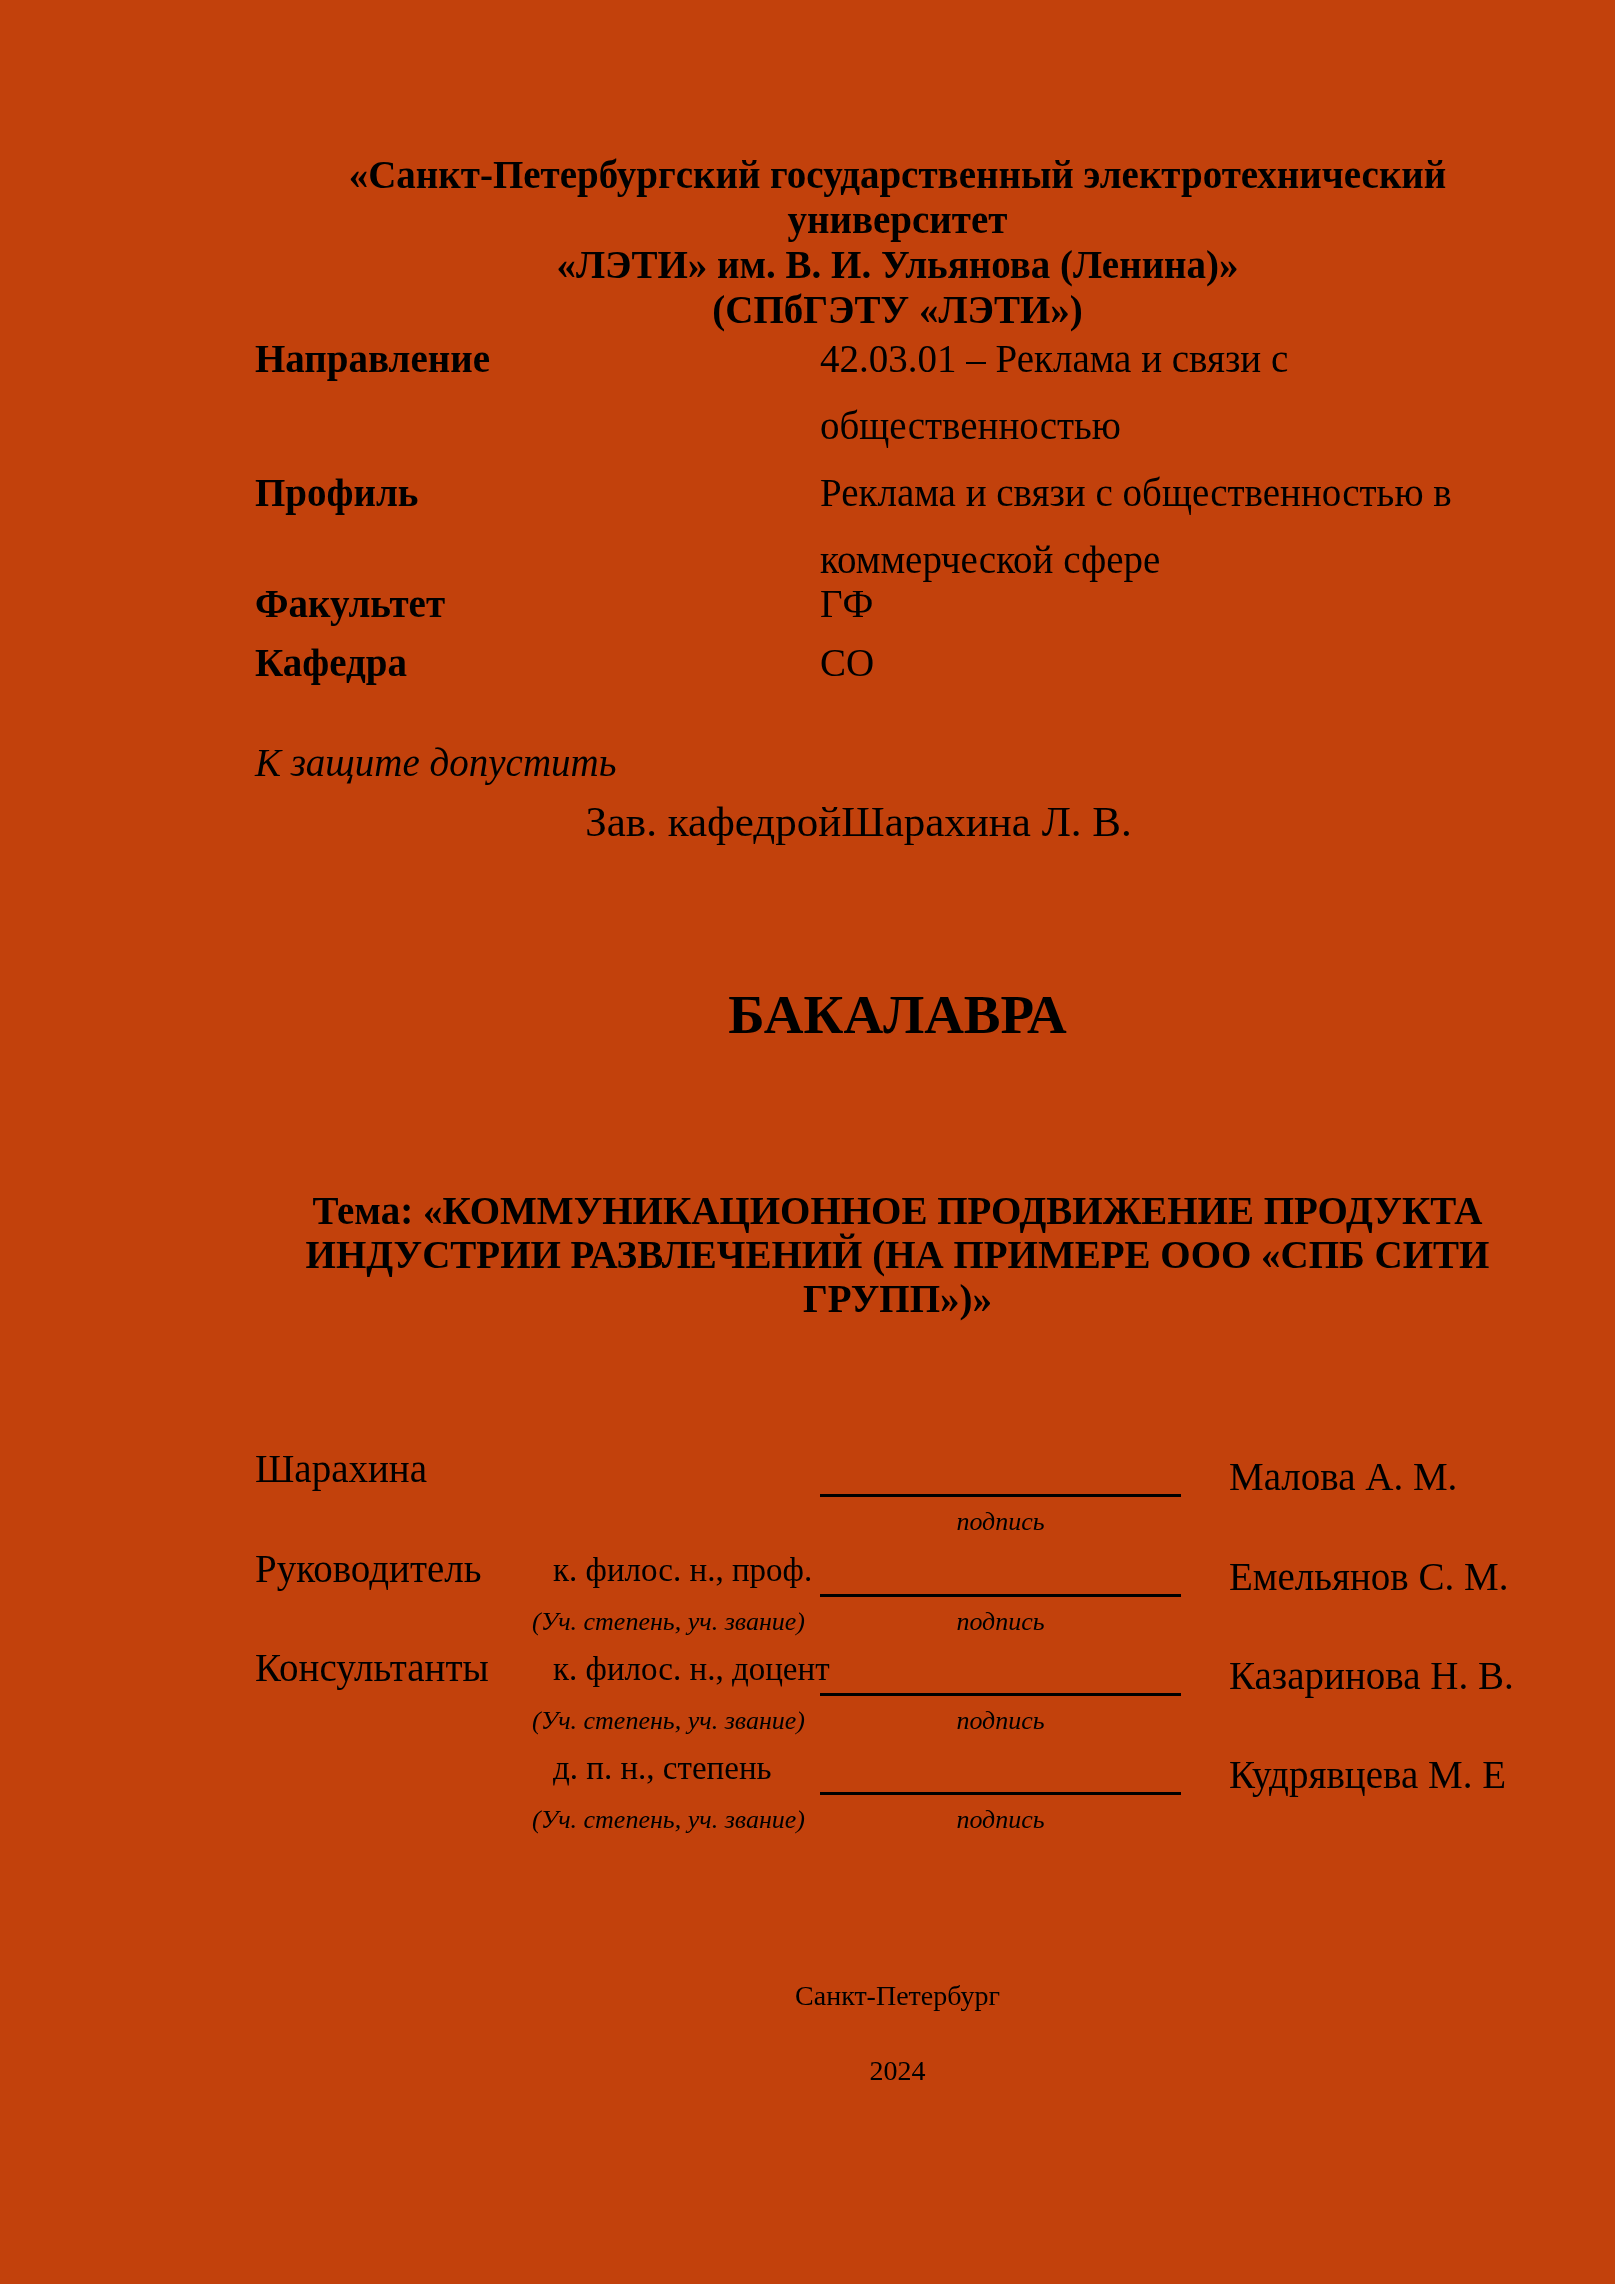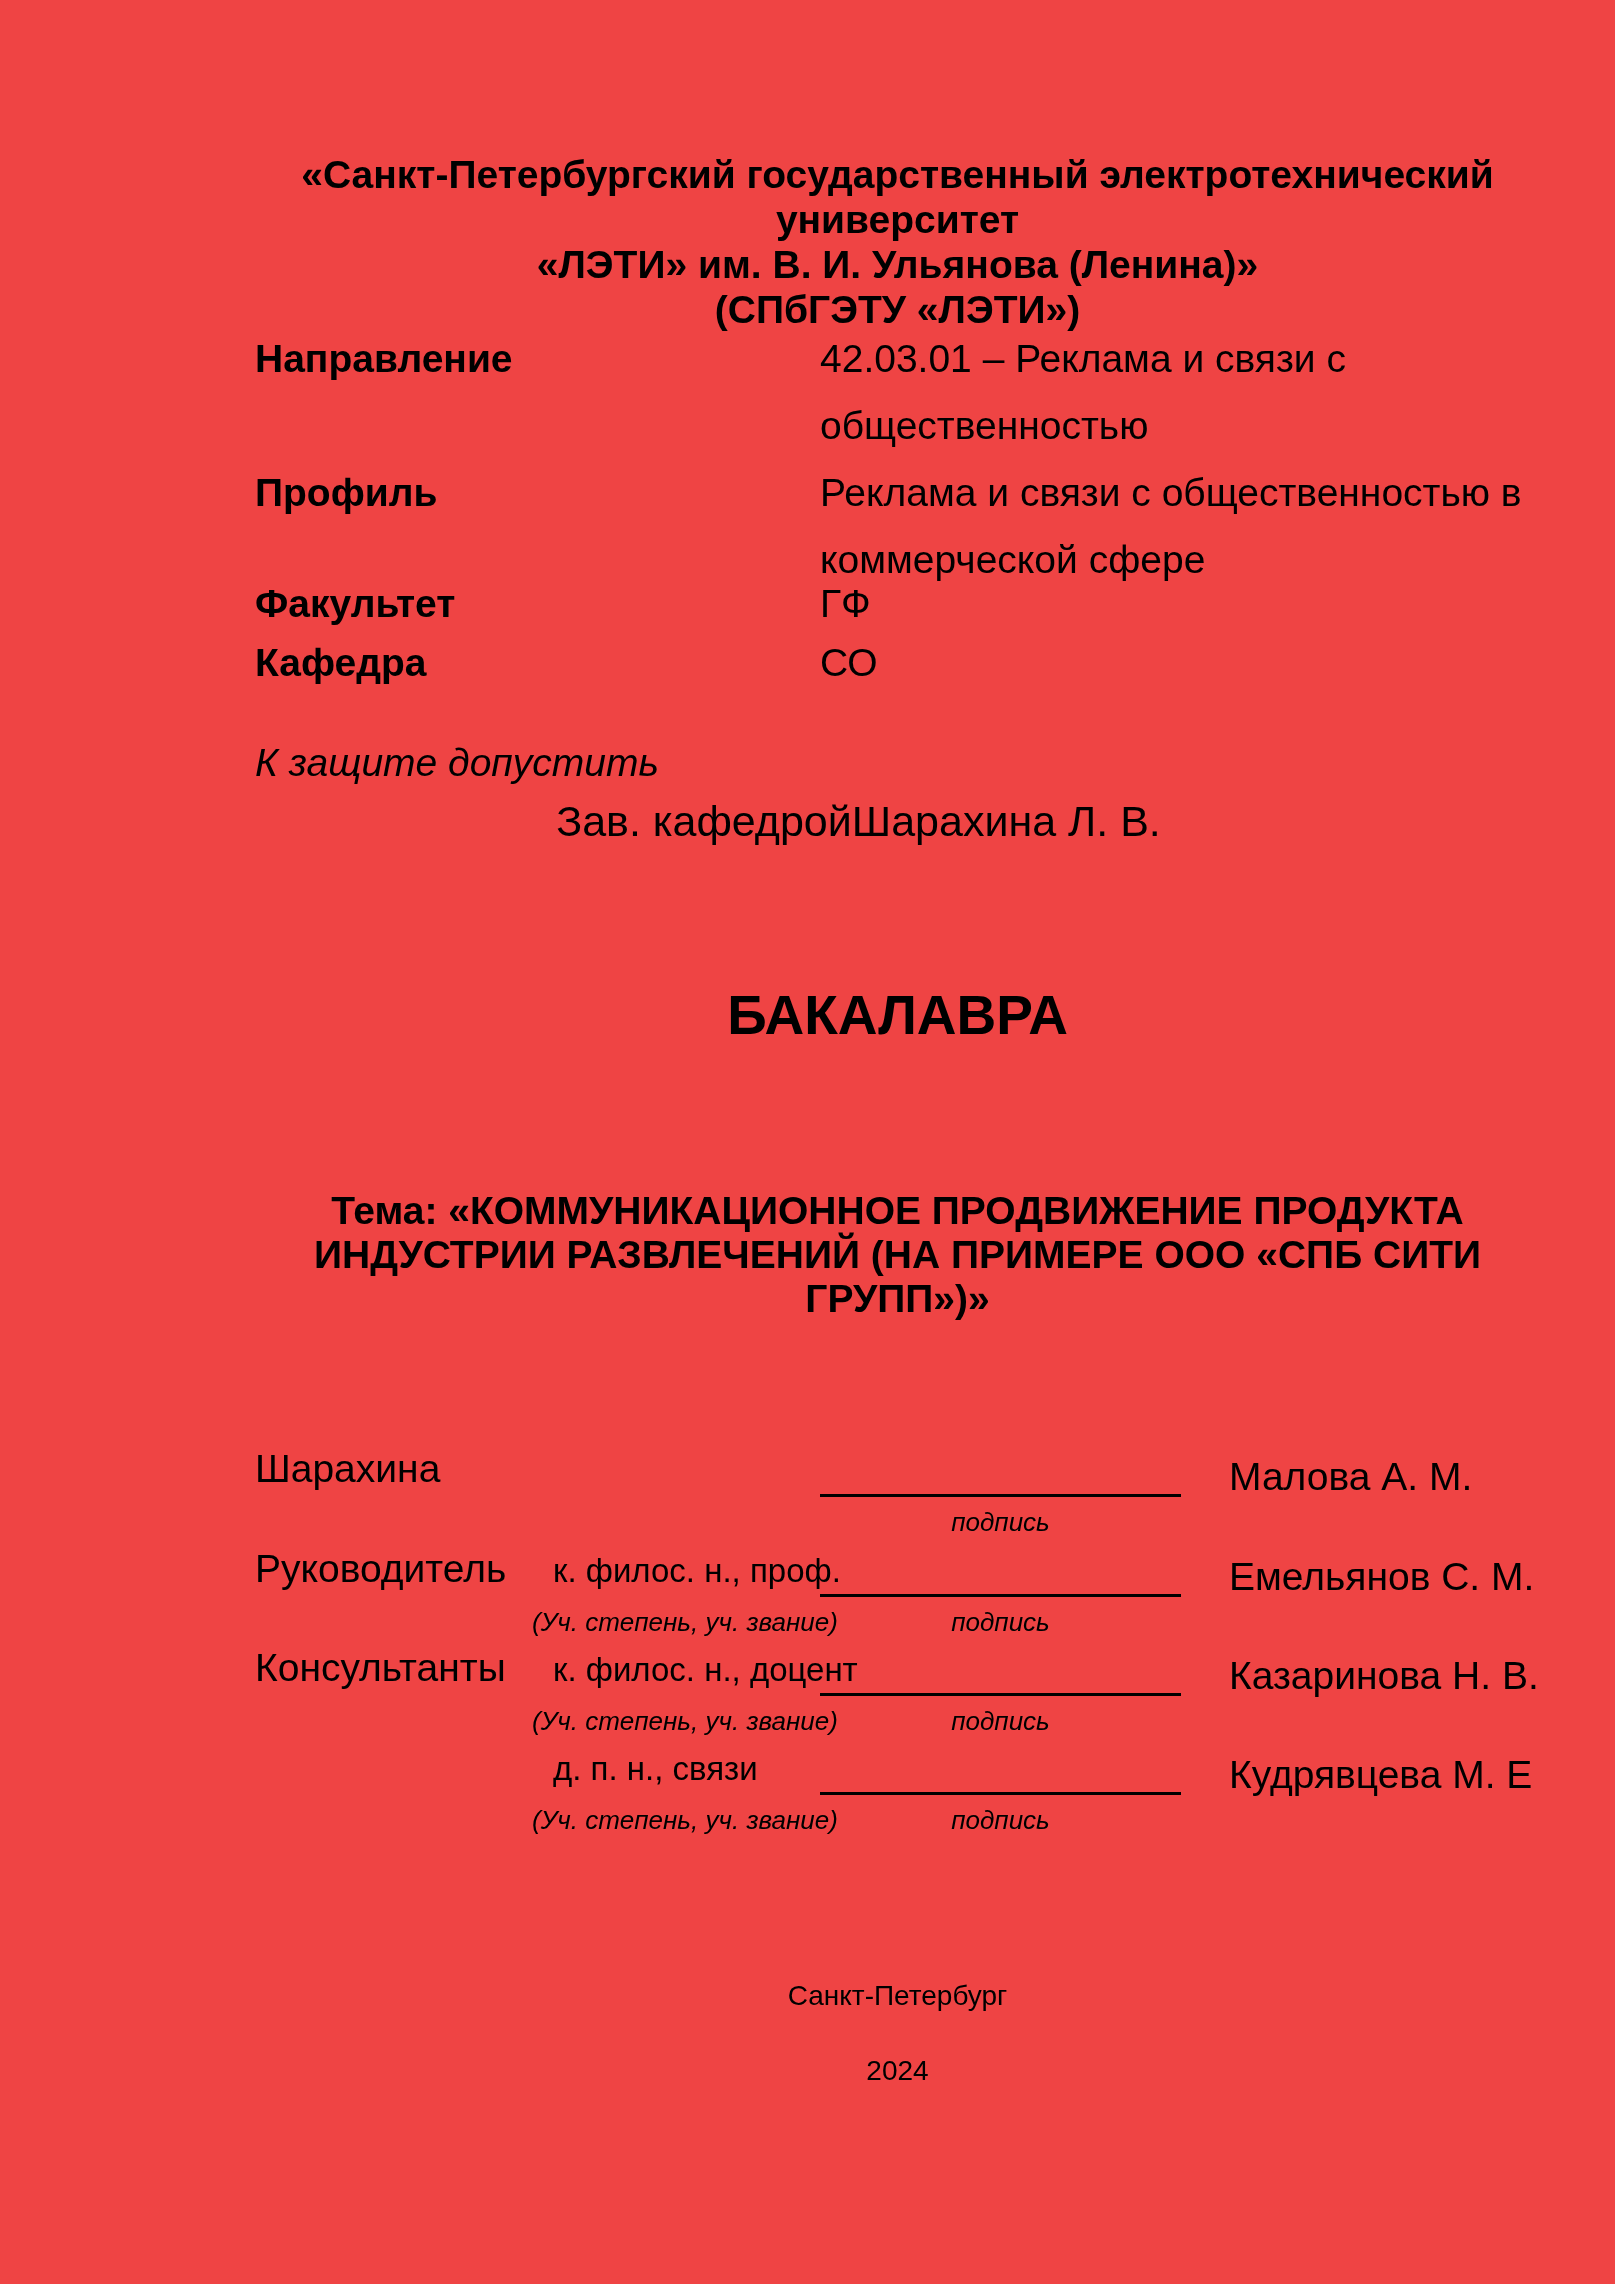--- a/index.html
+++ b/index.html
@@ -5,23 +5,23 @@
 <style>
   html, body {
     margin: 0;
     padding: 0;
     background: #ffffff;
   }
   .page {
     position: relative;
     width: 1616px;
     height: 2284px;
-    background: #ef4444;
+    background: #c2410c;
     color: #000000;
-    font-family: Liberation Sans, sans-serif;
+    font-family: Liberation Serif, serif;
     overflow: hidden;
   }
 
   
   .uni-header {
     position: absolute;
     left: 255px; top: 152px; width: 1285px;
     text-align: center;
     font-weight: bold;
     font-size: 39px;
@@ -178,21 +178,21 @@
   <div class="sig-row sig-row-3">
     <div class="sig-role">Консультанты</div>
     <div class="sig-degree">к. филос. н., доцент</div>
     <div class="sig-rule"></div>
     <div class="sig-caption-degree">(Уч. степень, уч. звание)</div>
     <div class="sig-caption-sign">подпись</div>
     <div class="sig-name">Казаринова Н. В.</div>
   </div>
 
   <div class="sig-row sig-row-4">
-    <div class="sig-degree">д. п. н., связи</div>
+    <div class="sig-degree">д. п. н., степень</div>
     <div class="sig-rule"></div>
     <div class="sig-caption-degree">(Уч. степень, уч. звание)</div>
     <div class="sig-caption-sign">подпись</div>
     <div class="sig-name">Кудрявцева М. Е</div>
   </div>
 
   <div class="page-footer">
     <div>Санкт-Петербург</div>
     <div>2024</div>
   </div>

